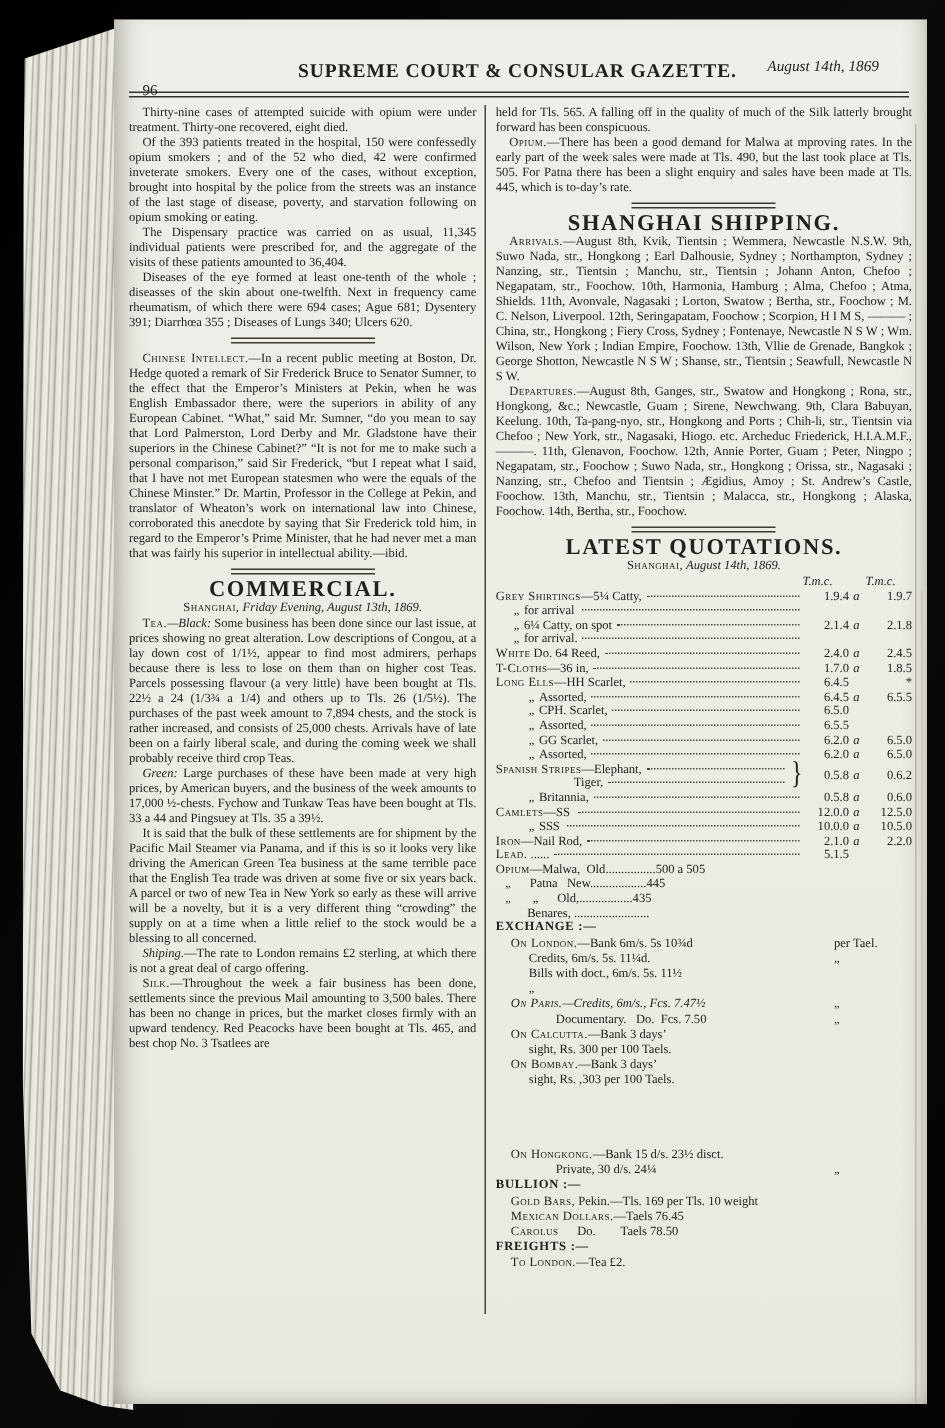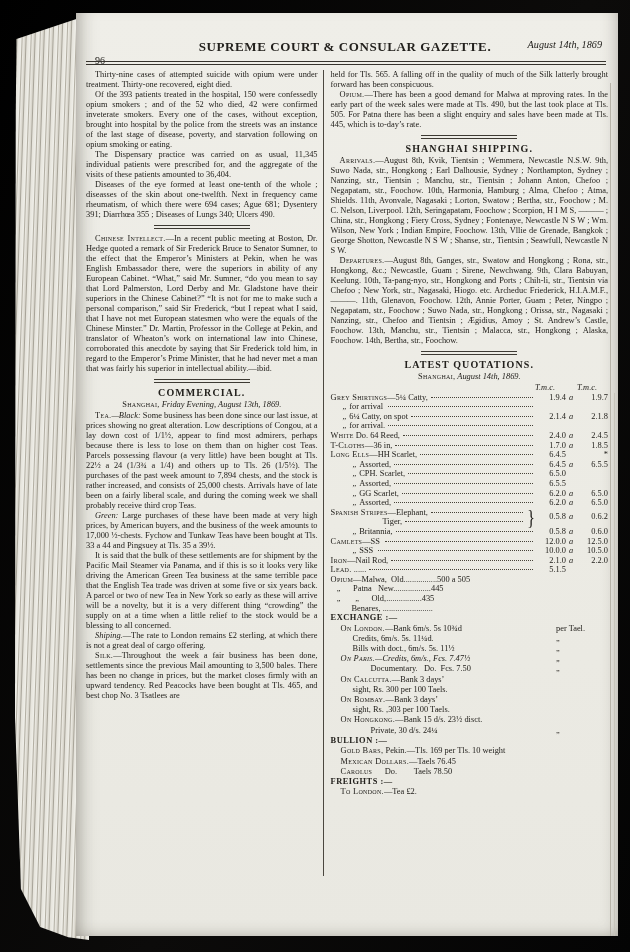--- a/index.html
+++ b/index.html
@@ -14,37 +14,37 @@
   .page{position:absolute;left:76px;top:13px;width:542px;height:923px;
     background:linear-gradient(180deg,#efeee8 0%,#ecebe4 55%,#e9e8e1 100%);
     box-shadow:inset 16px 0 20px -16px rgba(62,56,45,.55), inset -12px -10px 18px -14px rgba(62,56,45,.45);
     color:#23211d;font-family:"Liberation Serif","DejaVu Serif",serif;}
   .right-edge{position:absolute;right:7px;top:70px;bottom:0;width:1px;background:#b7b3a8;}
   .right-edge2{position:absolute;right:3px;top:380px;bottom:0;width:1px;background:#c8c5bb;}
 
   .pghead{position:absolute;left:12px;right:16px;top:26px;height:15px;}
   .pgnum{position:absolute;left:7px;top:16px;font-size:10px;}
   .pgtitle{position:absolute;left:0;right:0;top:0;text-align:center;font-size:13px;font-weight:bold;letter-spacing:.6px;}
-  .pgdate{position:absolute;right:0;top:0;font-style:italic;font-size:10.2px;}
+  .pgdate{position:absolute;right:16px;top:0;font-style:italic;font-size:10.2px;}
   .headrule{position:absolute;left:10px;right:12px;top:48px;}
   .headrule i{display:block;height:0;border-top:1px solid #36332d;margin-bottom:2px;}
 
   .cols{position:absolute;left:10px;right:10px;top:57px;height:814px;display:flex;overflow:hidden;}
   .col{font-size:8.4px;line-height:10px;text-align:justify;}
   .colL{width:232px;}
   .colrule{width:1px;background:#4b473f;margin-left:5px;height:806px;}
   .colR{width:278px;margin-left:7px;}
 
   .para{margin:0;text-indent:9px;}
   .para.noind{text-indent:0;}
   .sc{font-variant:small-caps;letter-spacing:.3px;}
   .it{font-style:italic;}
   .divider{margin:5px auto;width:96px;}
   .divider i{display:block;border-top:1px solid #3d3a33;margin-bottom:2px;}
-  .colhead{margin:3px 0 2px;text-align:center;font-size:10px;font-weight:bold;letter-spacing:1.1px;text-indent:0;}
+  .colhead{margin:3px 0 2px;text-align:center;font-size:15px;font-weight:bold;letter-spacing:1.1px;text-indent:0;}
   .dateline{text-align:center;text-indent:0;margin-bottom:1px;}
 
   .tmcrow{display:flex;justify-content:flex-end;font-style:italic;line-height:9.6px;}
   .tmcrow span{display:inline-block;width:42px;text-align:center;}
   .qrow{display:flex;align-items:baseline;line-height:9.6px;}
   .qpre{flex:none;margin-right:3px;}
   .qsc{font-variant:small-caps;letter-spacing:.3px;white-space:pre;flex:none;}
   .qlabel{white-space:pre;flex:none;}
   .qdots{flex:1;border-bottom:1.3px dotted #474339;margin:0 3px;transform:translateY(-2px);min-width:6px;}
   .qv{display:flex;flex:none;justify-content:space-between;}
@@ -75,21 +75,21 @@
     </div>
     <div class="headrule">
         <i></i>
         <i></i>
       </div>
     <div class="cols">
       <div class="col colL" id="colL">
           <p class="para">Thirty-nine cases of attempted suicide with opium were under treatment.  Thirty-one recovered, eight died.</p>
           <p class="para">Of the 393 patients treated in the hospital, 150 were confessedly opium smokers ; and of the 52 who died, 42 were confirmed inveterate smokers.  Every one of the cases, without exception, brought into hospital by the police from the streets was an instance of the last stage of disease, poverty, and starvation following on opium smoking or eating.</p>
           <p class="para">The Dispensary practice was carried on as usual, 11,345 individual patients were prescribed for, and the aggregate of the visits of these patients amounted to 36,404.</p>
-          <p class="para">Diseases of the eye formed at least one-tenth of the whole ; diseasses of the skin about one-twelfth.  Next in frequency came rheumatism, of which there were 694 cases; Ague 681; Dysentery 391; Diarrhœa 355 ; Diseases of Lungs 340; Ulcers 490.</p>
+          <p class="para">Diseases of the eye formed at least one-tenth of the whole ; diseasses of the skin about one-twelfth.  Next in frequency came rheumatism, of which there were 694 cases; Ague 681; Dysentery 391; Diarrhœa 355 ; Diseases of Lungs 340; Ulcers 620.</p>
           <div class="divider">
             <i></i>
             <i></i>
           </div>
           <p class="para"><span class="sc">Chinese Intellect.</span>—In a recent public meeting at Boston, Dr. Hedge quoted a remark of Sir Frederick Bruce to Senator Sumner, to the effect that the Emperor’s Ministers at Pekin, when he was English Embassador there, were the superiors in ability of any European Cabinet.  “What,” said Mr. Sumner, “do you mean to say that Lord Palmerston, Lord Derby and Mr. Gladstone have their superiors in the Chinese Cabinet?”  “It is not for me to make such a personal comparison,” said Sir Frederick, “but I repeat what I said, that I have not met European statesmen who were the equals of the Chinese Minster.”  Dr. Martin, Professor in the College at Pekin, and translator of Wheaton’s work on international law into Chinese, corroborated this anecdote by saying that Sir Frederick told him, in regard to the Emperor’s Prime Minister, that he had never met a man that was fairly his superior in intellectual ability.—ibid.</p>
           <div class="divider">
             <i></i>
             <i></i>
           </div>
           <div class="colhead">COMMERCIAL.</div>
@@ -326,21 +326,21 @@
           <div class="xrow" style="padding-left: 10px;">
             <span class="xt"><span class="sc">On London.</span>—Bank 6m/s. 5s 10¾d</span>
             <span class="xsp"></span>
             <span class="xr">per Tael.</span>
           </div>
           <div class="xrow" style="padding-left: 22px;">
             <span class="xt">Credits, 6m/s. 5s. 11¼d.</span>
             <span class="xsp"></span>
             <span class="xr">„</span>
           </div>
-          <div class="xrow" style="padding-left: 22px;">
+          <div class="xrow" style="padding-left: 22px; flex-direction: column;">
             <span class="xt">Bills with doct., 6m/s. 5s. 11½</span>
             <span class="xsp"></span>
             <span class="xr">„</span>
           </div>
           <div class="xrow" style="padding-left: 10px; font-style: italic;">
             <span class="xt"><span class="sc">On Paris.</span>—Credits, 6m/s., Fcs. 7.47½</span>
             <span class="xsp"></span>
             <span class="xr">„</span>
           </div>
           <div class="xrow" style="padding-left: 40px;">
@@ -357,21 +357,21 @@
             <span class="xsp"></span>
           </div>
           <div class="xrow" style="padding-left: 10px;">
             <span class="xt"><span class="sc">On Bombay.</span>—Bank 3 days’</span>
             <span class="xsp"></span>
           </div>
           <div class="xrow" style="padding-left: 22px;">
             <span class="xt">sight, Rs. ,303 per 100 Taels.</span>
             <span class="xsp"></span>
           </div>
-          <div class="xrow" style="padding-left: 10px;">
+          <div class="xrow" style="padding-left: 10px; margin-top: 39px;">
             <span class="xt"><span class="sc">On Hongkong.</span>—Bank 15 d/s. 23½ disct.</span>
             <span class="xsp"></span>
           </div>
           <div class="xrow" style="padding-left: 40px;">
             <span class="xt">Private, 30 d/s. 24¼</span>
             <span class="xsp"></span>
             <span class="xr">„</span>
           </div>
           <div class="seclabel">BULLION :—</div>
           <div class="xrow" style="padding-left: 10px;">

